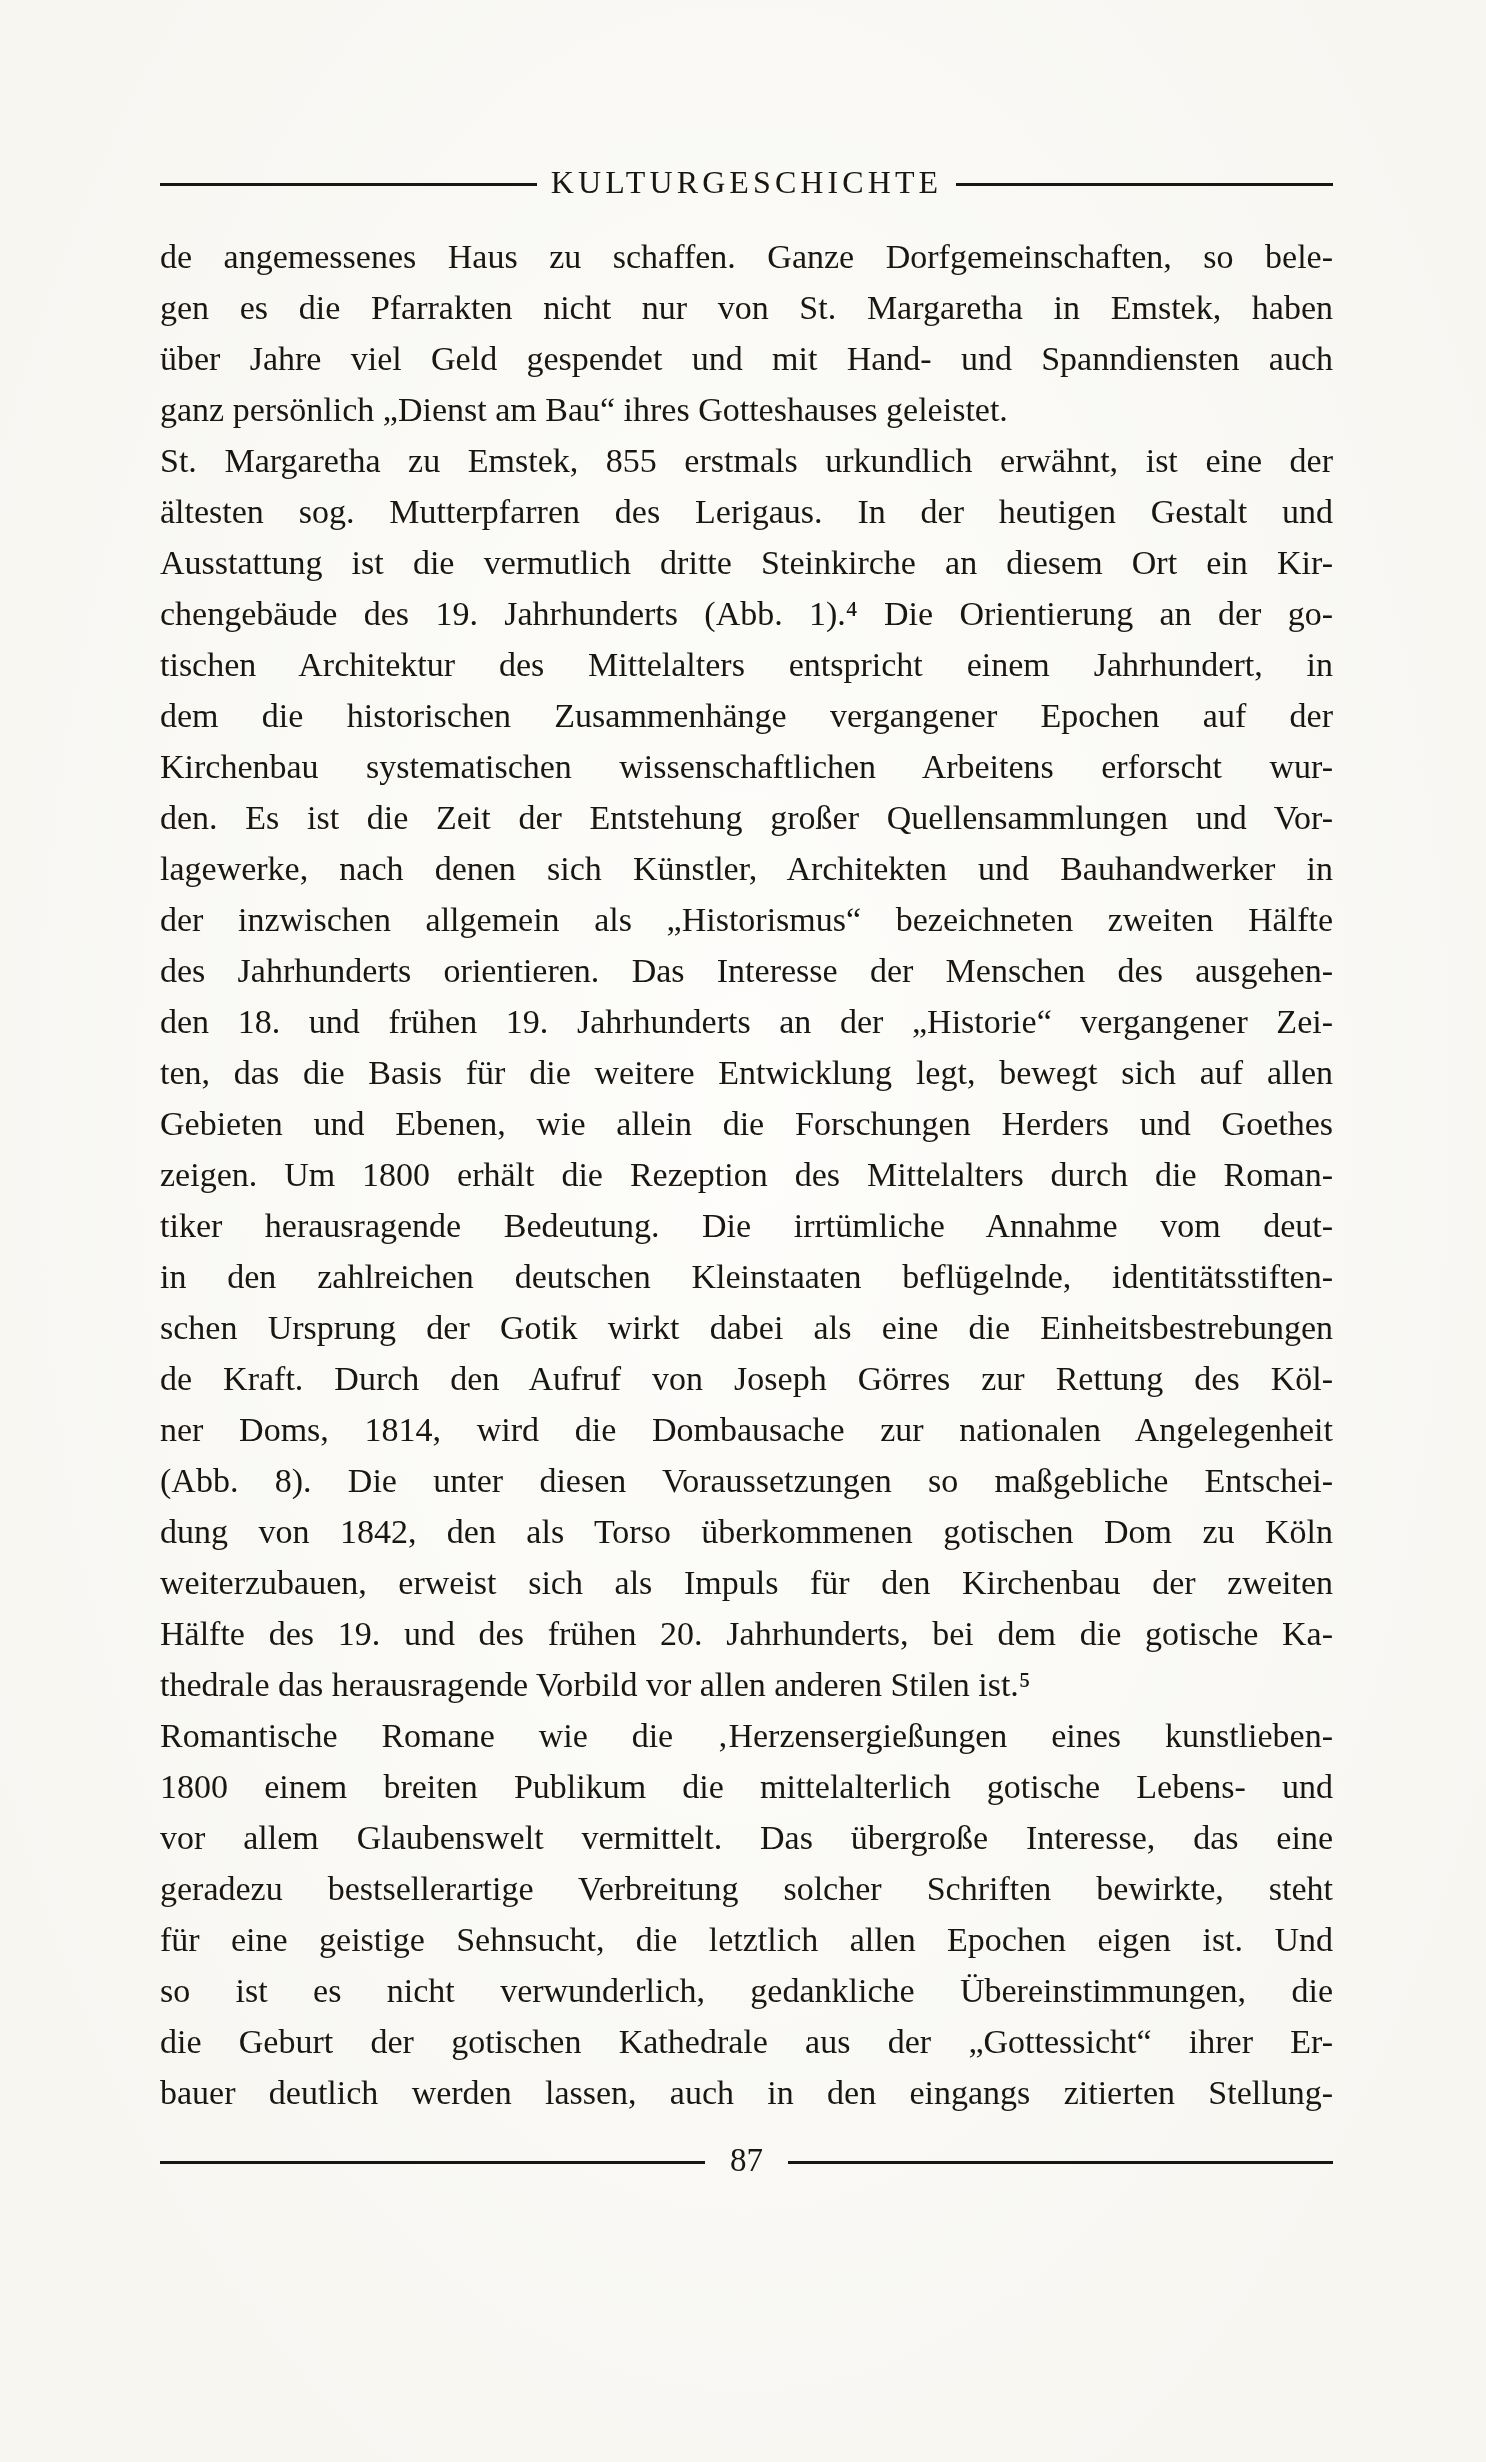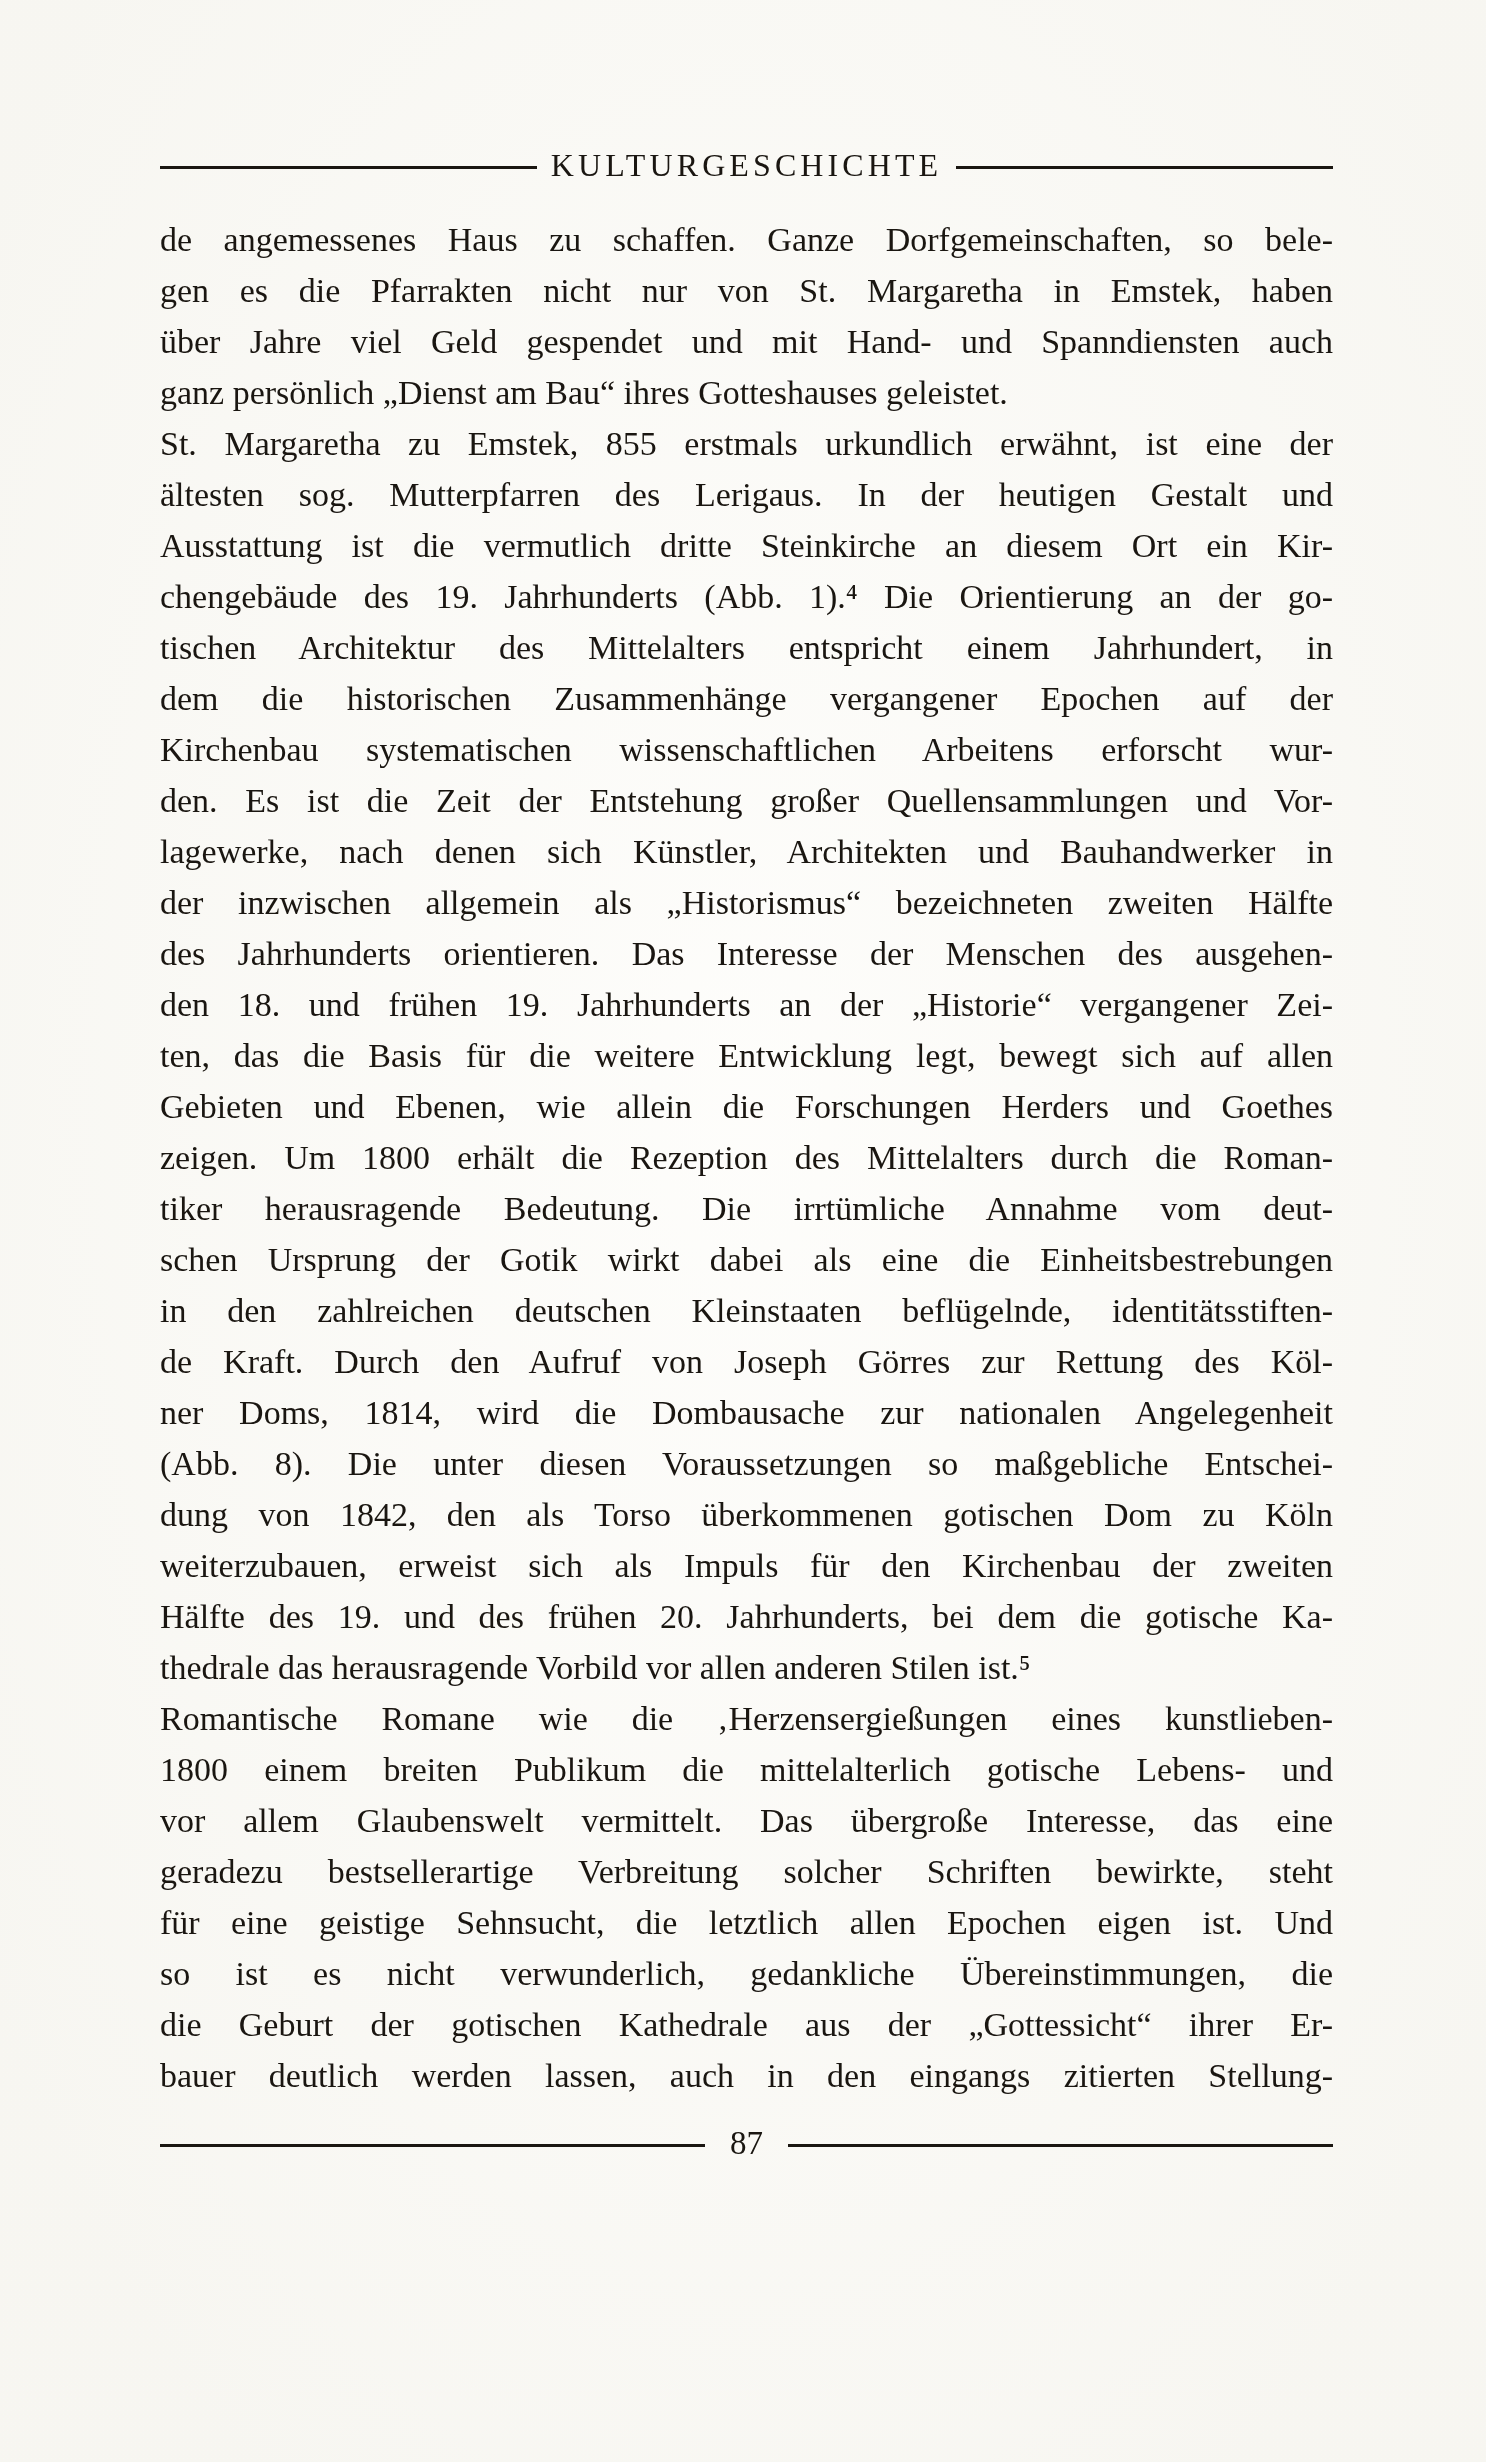--- a/index.html
+++ b/index.html
@@ -19,21 +19,21 @@
       radial-gradient(ellipse at 50% 45%, rgba(255,255,255,0.55), rgba(0,0,0,0.02) 85%),
       var(--paper);
     font-family: "Liberation Serif", "DejaVu Serif", serif;
     color: var(--ink);
     overflow: hidden;
   }
   .content {
     position: absolute;
     left: 160px;
     width: 1173px;
-    top: 149px;
+    top: 166px;
   }
   .header-row {
     display: flex;
     align-items: center;
     gap: 13.3px;
     margin-bottom: 28px;
   }
   .rule {
     flex: 1;
     height: 2.5px;
@@ -94,22 +94,22 @@
         <div class="line">Kirchenbau systematischen wissenschaftlichen Arbeitens erforscht wur-</div>
         <div class="line">den. Es ist die Zeit der Entstehung großer Quellensammlungen und Vor-</div>
         <div class="line">lagewerke, nach denen sich Künstler, Architekten und Bauhandwerker in</div>
         <div class="line">der inzwischen allgemein als „Historismus“ bezeichneten zweiten Hälfte</div>
         <div class="line">des Jahrhunderts orientieren. Das Interesse der Menschen des ausgehen-</div>
         <div class="line">den 18. und frühen 19. Jahrhunderts an der „Historie“ vergangener Zei-</div>
         <div class="line">ten, das die Basis für die weitere Entwicklung legt, bewegt sich auf allen</div>
         <div class="line">Gebieten und Ebenen, wie allein die Forschungen Herders und Goethes</div>
         <div class="line">zeigen. Um 1800 erhält die Rezeption des Mittelalters durch die Roman-</div>
         <div class="line">tiker herausragende Bedeutung. Die irrtümliche Annahme vom deut-</div>
+        <div class="line">in den zahlreichen deutschen Kleinstaaten beflügelnde, identitätsstiften-</div>
         <div class="line">schen Ursprung der Gotik wirkt dabei als eine die Einheitsbestrebungen</div>
-        <div class="line">in den zahlreichen deutschen Kleinstaaten beflügelnde, identitätsstiften-</div>
         <div class="line">de Kraft. Durch den Aufruf von Joseph Görres zur Rettung des Köl-</div>
         <div class="line">ner Doms, 1814, wird die Dombausache zur nationalen Angelegenheit</div>
         <div class="line">(Abb. 8). Die unter diesen Voraussetzungen so maßgebliche Entschei-</div>
         <div class="line">dung von 1842, den als Torso überkommenen gotischen Dom zu Köln</div>
         <div class="line">weiterzubauen, erweist sich als Impuls für den Kirchenbau der zweiten</div>
         <div class="line">Hälfte des 19. und des frühen 20. Jahrhunderts, bei dem die gotische Ka-</div>
         <div class="line end">thedrale das herausragende Vorbild vor allen anderen Stilen ist.⁵</div>
         <div class="line">Romantische Romane wie die ‚Herzensergießungen eines kunstlieben-</div>
         <div class="line">1800 einem breiten Publikum die mittelalterlich gotische Lebens- und</div>
         <div class="line">vor allem Glaubenswelt vermittelt. Das übergroße Interesse, das eine</div>

